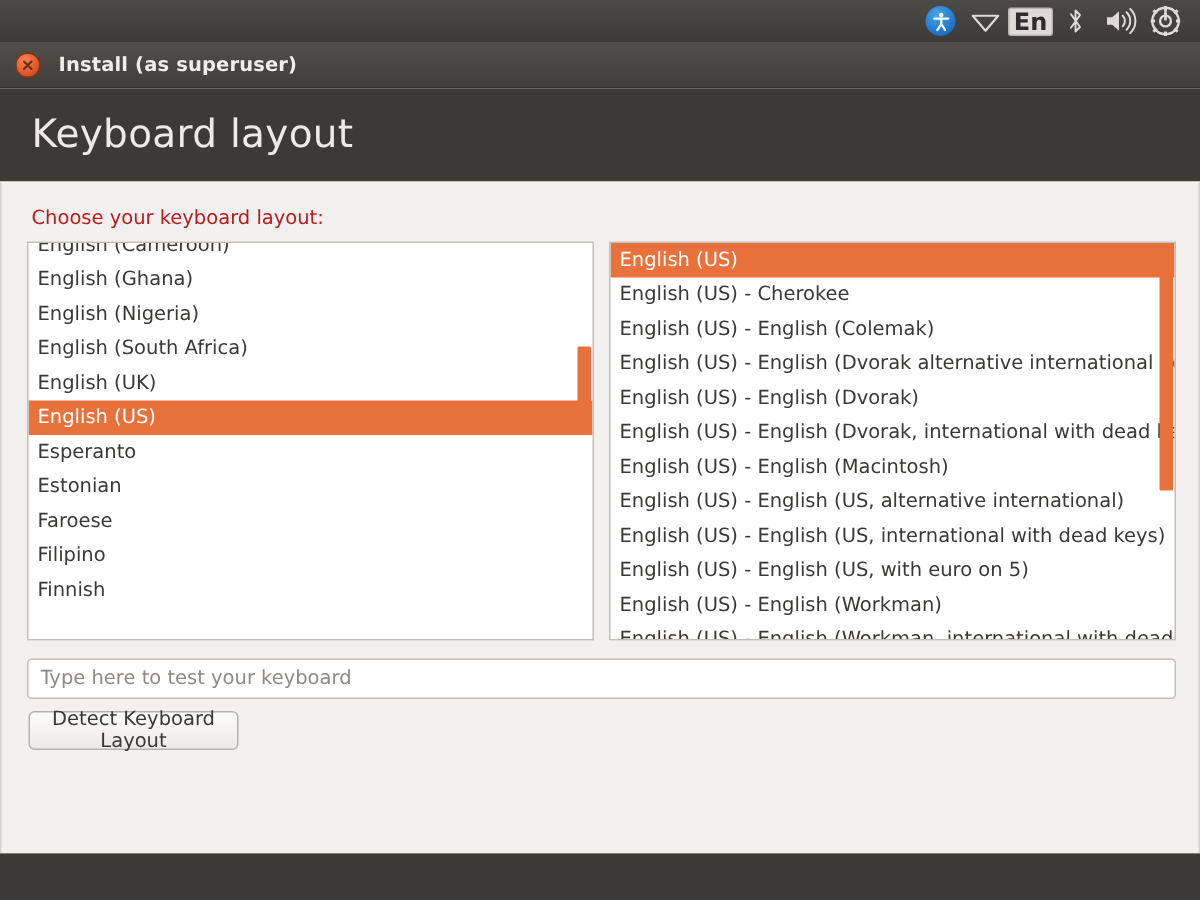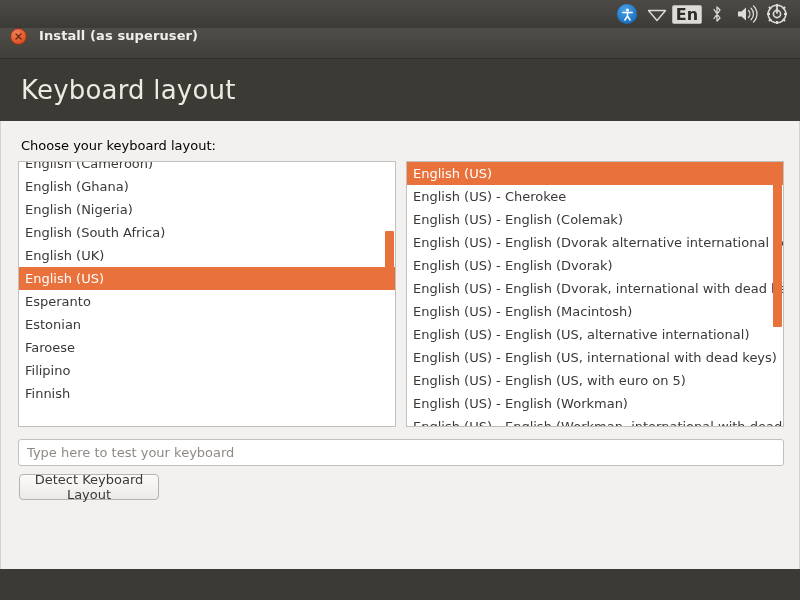--- a/index.html
+++ b/index.html
@@ -56,21 +56,21 @@
     position: absolute;
     top: 28px; left: 0;
     width: 800px; height: 541px;
     background: #f2f1ef;
   }
 
   .titlebar {
     height: 31px;
     background: linear-gradient(to bottom, #504e49 0%, #403f3a 100%);
     display: flex;
-    align-items: flex-start;
+    align-items: center;
     padding-left: 10px;
     border-bottom: 1px solid #2f2e2a;
   }
   .close-btn {
     width: 17px; height: 17px;
     border-radius: 50%;
     background: radial-gradient(circle at 35% 28%, #f2815a 0%, #e05a2b 60%, #b4431d 100%);
     border: 1px solid #8d3315;
     display: flex; align-items: center; justify-content: center;
     flex: 0 0 auto;
@@ -107,21 +107,21 @@
     background: #f2f1ef;
     border-left: 1px solid #d6d3ce;
     border-right: 1px solid #d6d3ce;
     padding: 0;
   }
 
   .prompt-label {
     position: absolute;
     left: 20px; top: 17px;
     font-size: 13px;
-    color: #000000;
+    color: #b91c1c;
   }
 
   .lists {
     position: absolute;
     left: 17px; top: 40px;
     width: 766px; height: 302px;
     display: flex;
     gap: 10px;
   }
 

